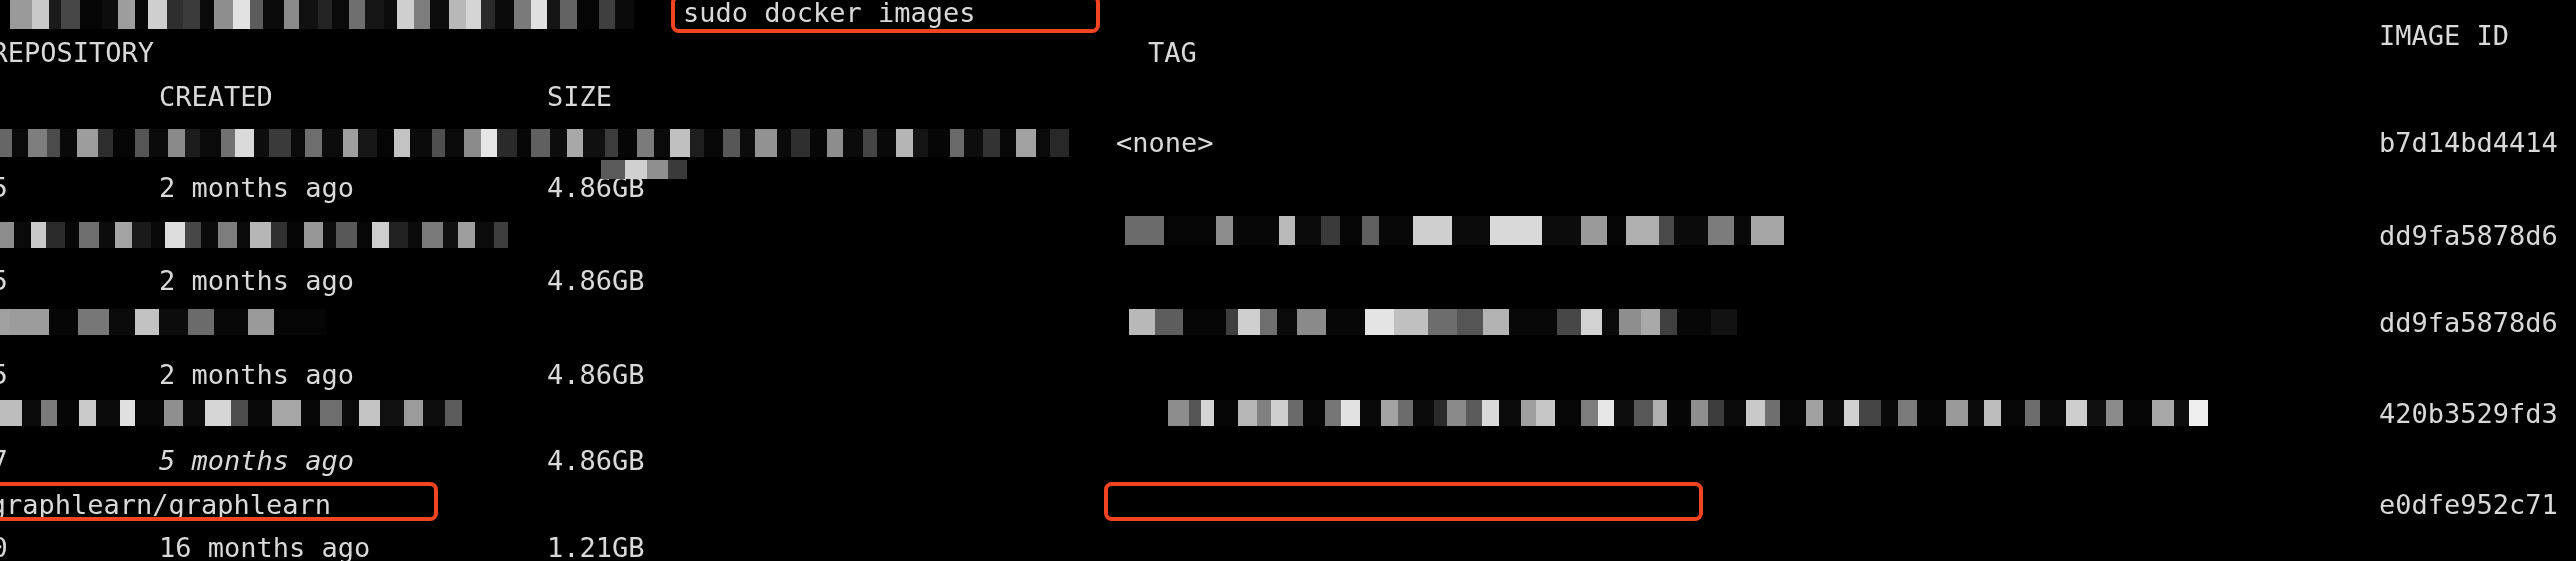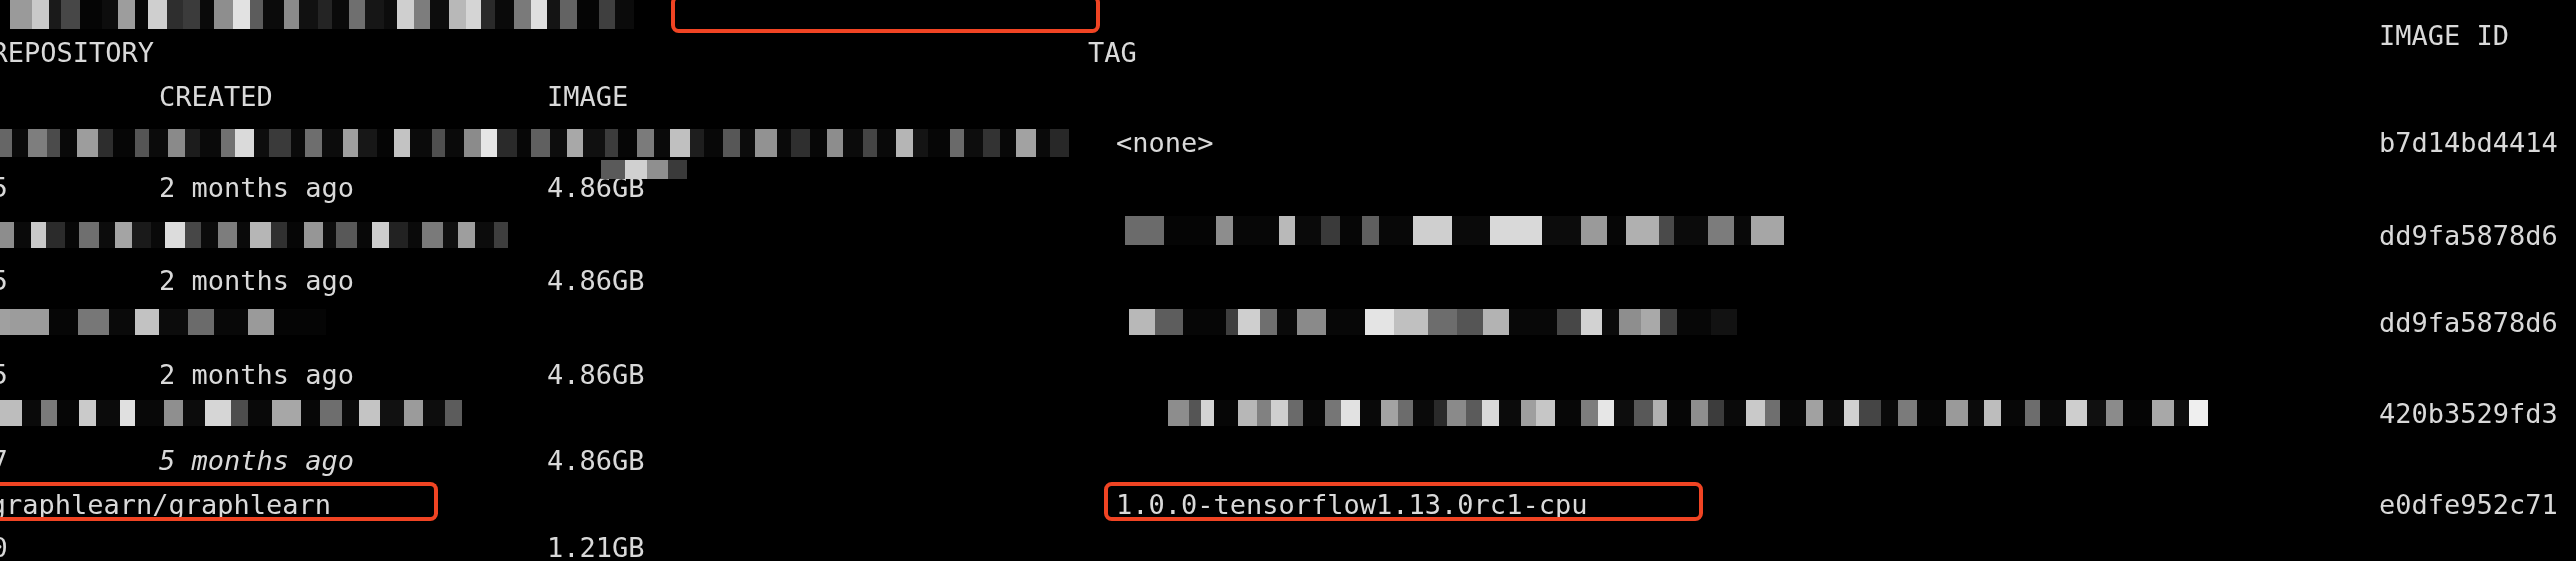--- a/index.html
+++ b/index.html
@@ -96,28 +96,29 @@
     <i style="width:19px;background:#0a0a0a"></i>
       <i style="width:17px;background:#7a7a7a"></i>
     <i style="width:15.5px;background:#e0e0e0"></i>
       <i style="width:13.7px;background:#141414"></i>
     <i style="width:17px;background:#636363"></i>
       <i style="width:22px;background:#050505"></i>
     <i style="width:15.5px;background:#3f3f3f"></i>
       <i style="width:19px;background:#0b0b0b"></i>
   </div>
 
+  <div class="cell" style="left:683px; top:-0.9px;">sudo docker images</div>
   <div class="hlbox" style="left:671px; top:-5.2px; width:429px; height:38px;"></div>
 
   <div class="cell" style="left:-8.6px; top:39px;">REPOSITORY</div>
-  <div class="cell" style="left:1088px; top:39px;">TAG</div>
+  <div class="cell" style="left:1148px; top:39px;">TAG</div>
   <div class="cell" style="left:2379px; top:22px;">IMAGE ID</div>
 
   <div class="cell" style="left:159px; top:83px;">CREATED</div>
-  <div class="cell" style="left:547px; top:83px;">IMAGE</div>
+  <div class="cell" style="left:547px; top:83px;">SIZE</div>
 
   <div class="redact" style="left:0px; top:129px; width:1073px; height:27.5px;">
     <i style="width:12px;background:#666"></i>
       <i style="width:15.5px;background:#0a0a0a"></i>
     <i style="width:19px;background:#7e7e7e"></i>
       <i style="width:13.7px;background:#4b4b4b"></i>
     <i style="width:17px;background:#090909"></i>
       <i style="width:20.6px;background:#9d9d9d"></i>
     <i style="width:15.5px;background:#2d2d2d"></i>
       <i style="width:22px;background:#060606"></i>
@@ -378,22 +379,22 @@
   </div>
   <div class="cell" style="left:2379px; top:400px;">420b3529fd3</div>
 
   <div class="cell" style="left:-8.6px; top:447px;">7</div>
   <div class="cell" style="left:159px; top:447px;font-style:italic;">5 months ago</div>
   <div class="cell" style="left:547px; top:447px;">4.86GB</div>
 
   <div class="cell" style="left:-10.3px; top:491px;">graphlearn/graphlearn</div>
   <div class="hlbox clip-left" style="left:-5.2px; top:482px; width:443px; height:39px;"></div>
 
-  <div class="cell" style="left:1116px; top:491px;">1.0.0-tensorflow1.13.0rc1-cpu</div>
   <div class="hlbox" style="left:1104px; top:482px; width:599px; height:39px;"></div>
 
   <div class="cell" style="left:2379px; top:491px;">e0dfe952c71</div>
 
   <div class="cell" style="left:-8.6px; top:534px;">0</div>
+  <div class="cell" style="left:159px; top:534px;">16 months ago</div>
   <div class="cell" style="left:547px; top:534px;">1.21GB</div>
 
 </div>
 
 
 </body></html>

